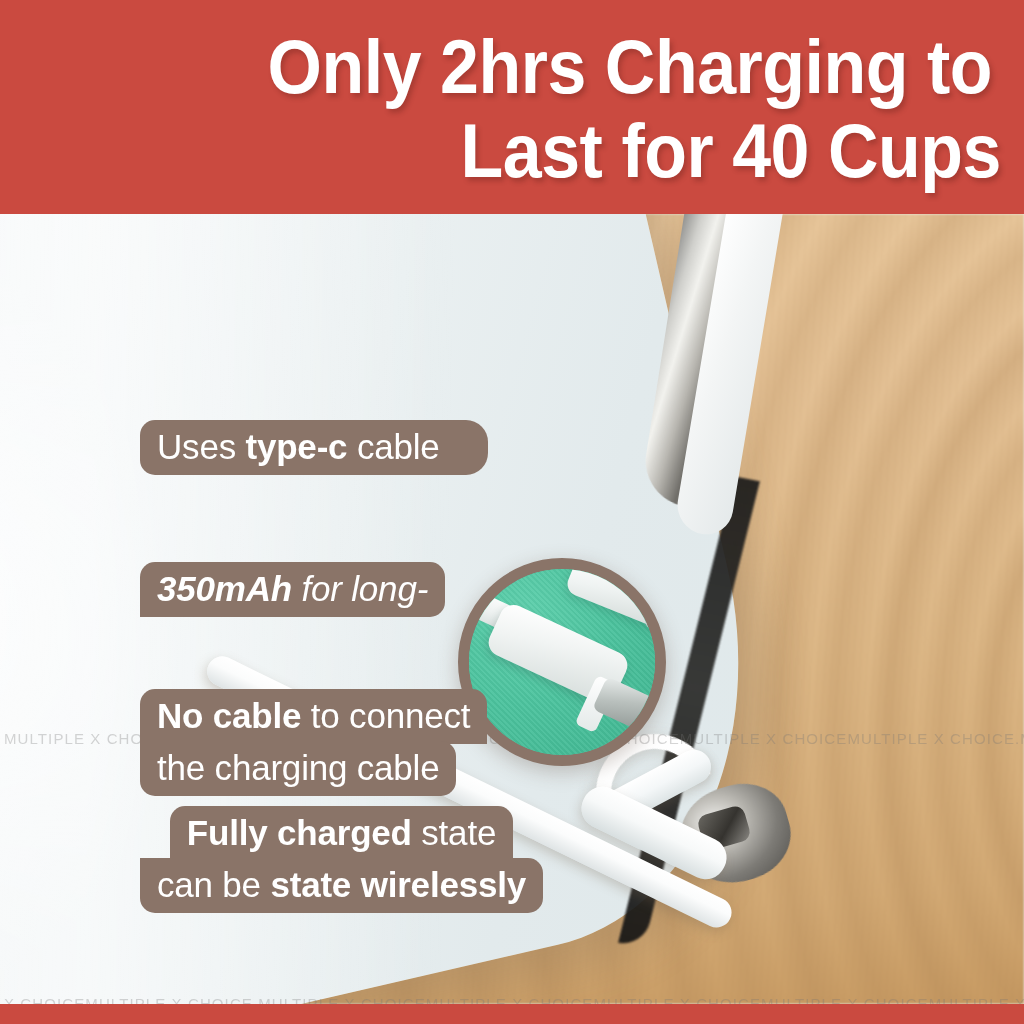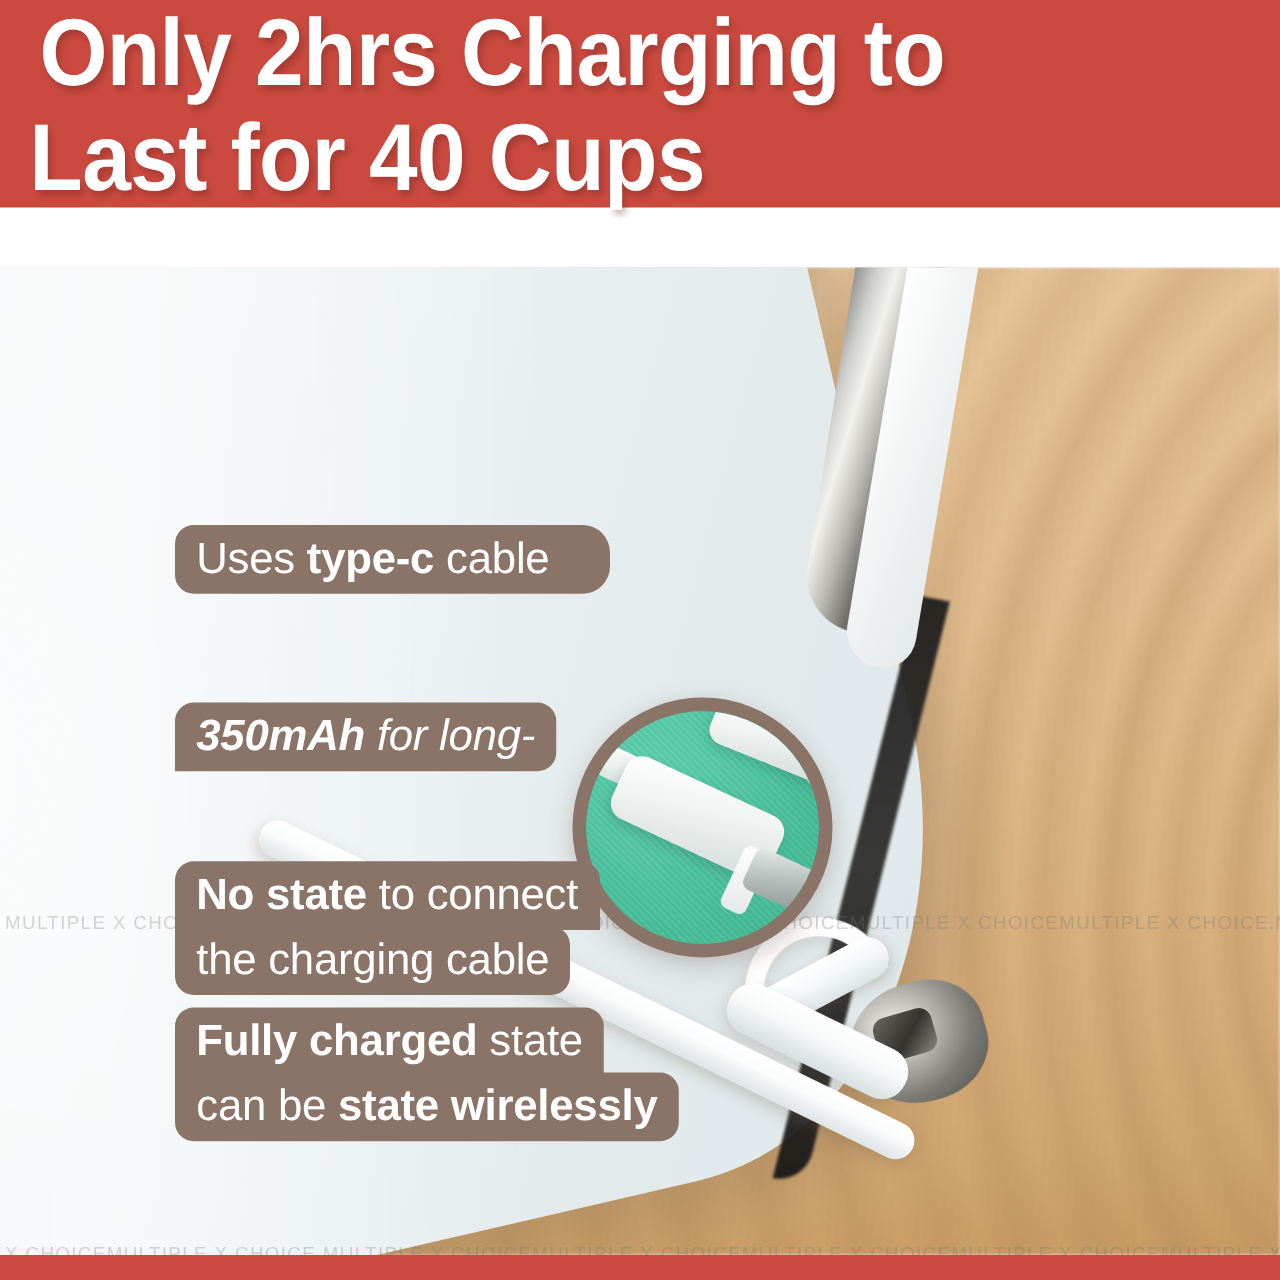--- a/index.html
+++ b/index.html
@@ -286,25 +286,25 @@
     pointer-events:none;
     user-select:none;
   }
   .wm-row.r1 { top:516px; }
   .wm-row.r2 { top:781px; }
 
   
   .banner {
     position:absolute;
     left:0; top:0;
-    width:1024px; height:166px;
+    width:1024px; height:214px;
     background:#ca4a40;
     display:flex;
     flex-direction:column;
-    align-items:flex-start;
+    align-items:flex-end;
     justify-content:center;
     padding-top:4px;
   }
   .banner-line {
     color:#ffffff;
     font-weight:bold;
     font-size:76px;
     line-height:0.98;
     letter-spacing:-0.5px;
     text-align:center;
@@ -351,21 +351,21 @@
   }
 
   #callout-capacity { left:140px; top:562px;font-style:italic; }
   #callout-capacity .co-line:nth-child(1) { border-radius:15px 15px 15px 0; }
   #callout-capacity .co-line:nth-child(2) { border-radius:0 15px 15px 15px; }
 
   #callout-no-cable { left:140px; top:689px; }
   #callout-no-cable .co-line:nth-child(1) { border-radius:15px 15px 0 0; }
   #callout-no-cable .co-line:nth-child(2) { border-radius:0 15px 15px 15px; }
 
-  #callout-wireless { left:140px; top:806px; }
+  #callout-wireless { left:140px; top:806px;align-items:center; }
   #callout-wireless .co-line:nth-child(1) { border-radius:15px 15px 0 0; }
   #callout-wireless .co-line:nth-child(2) { border-radius:0 15px 15px 15px; }
 </style>
 </head>
 <body>
 
 <div id="poster">
 
   <div class="photo">
 
@@ -429,21 +429,21 @@
   </div>
 
   <div class="callout" id="callout-capacity">
     <div class="co-line">
       <span></span><b>350mAh</b><span> for long-</span>
     </div>
   </div>
 
   <div class="callout" id="callout-no-cable">
     <div class="co-line">
-      <span></span><b>No state</b><span> to connect</span>
+      <span></span><b>No cable</b><span> to connect</span>
     </div>
     <div class="co-line">
       <span>the charging cable</span><b></b><span></span>
     </div>
   </div>
 
   <div class="callout" id="callout-wireless">
     <div class="co-line">
       <span></span><b>Fully charged</b><span> state</span>
     </div>

